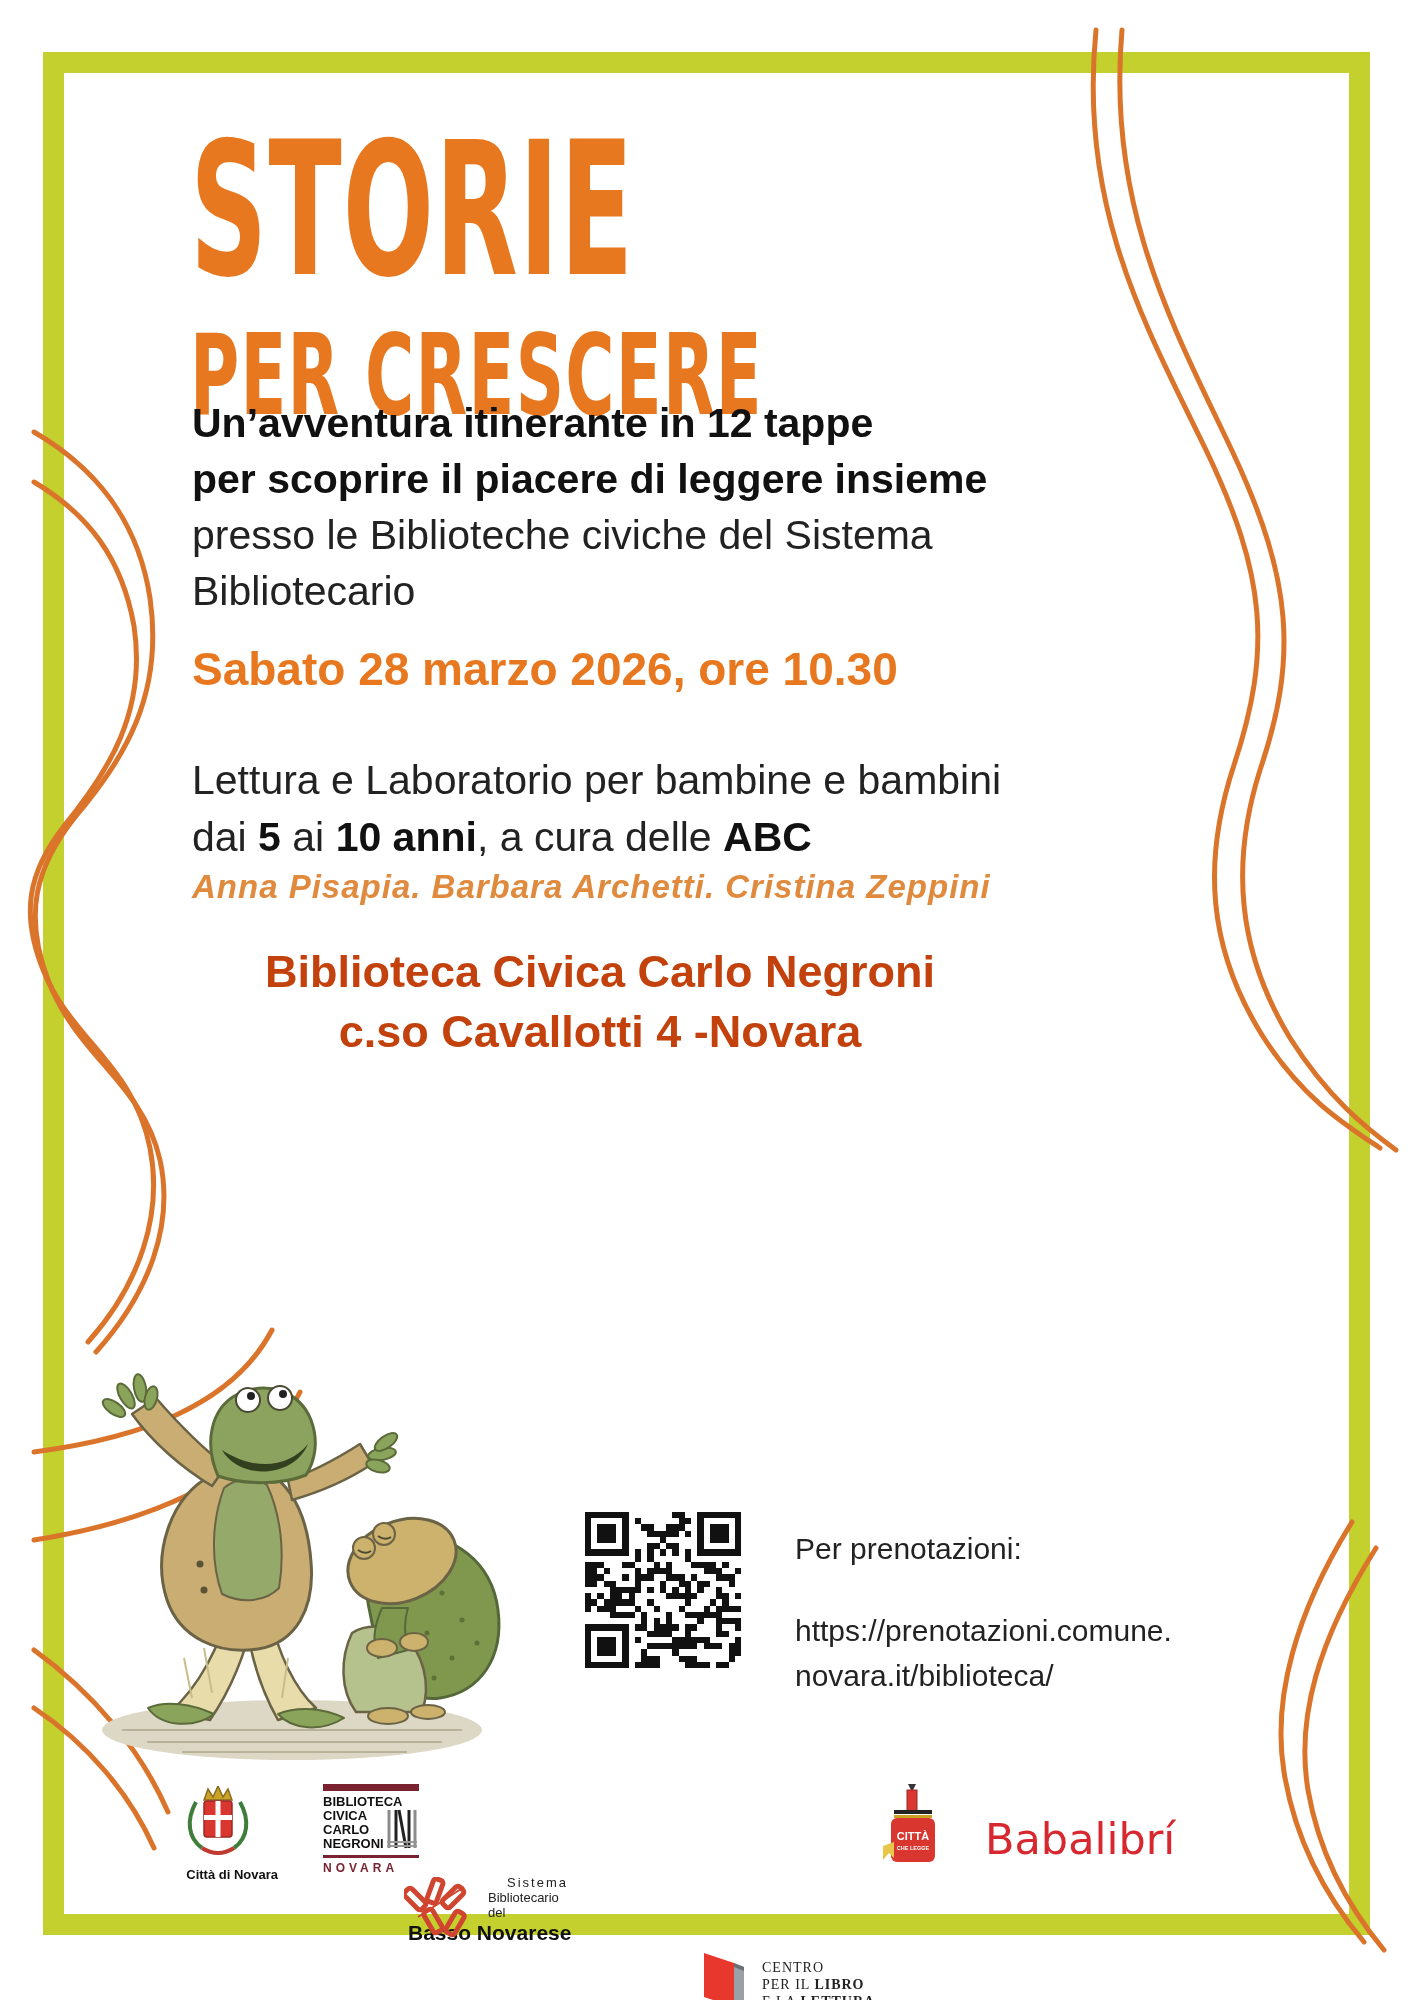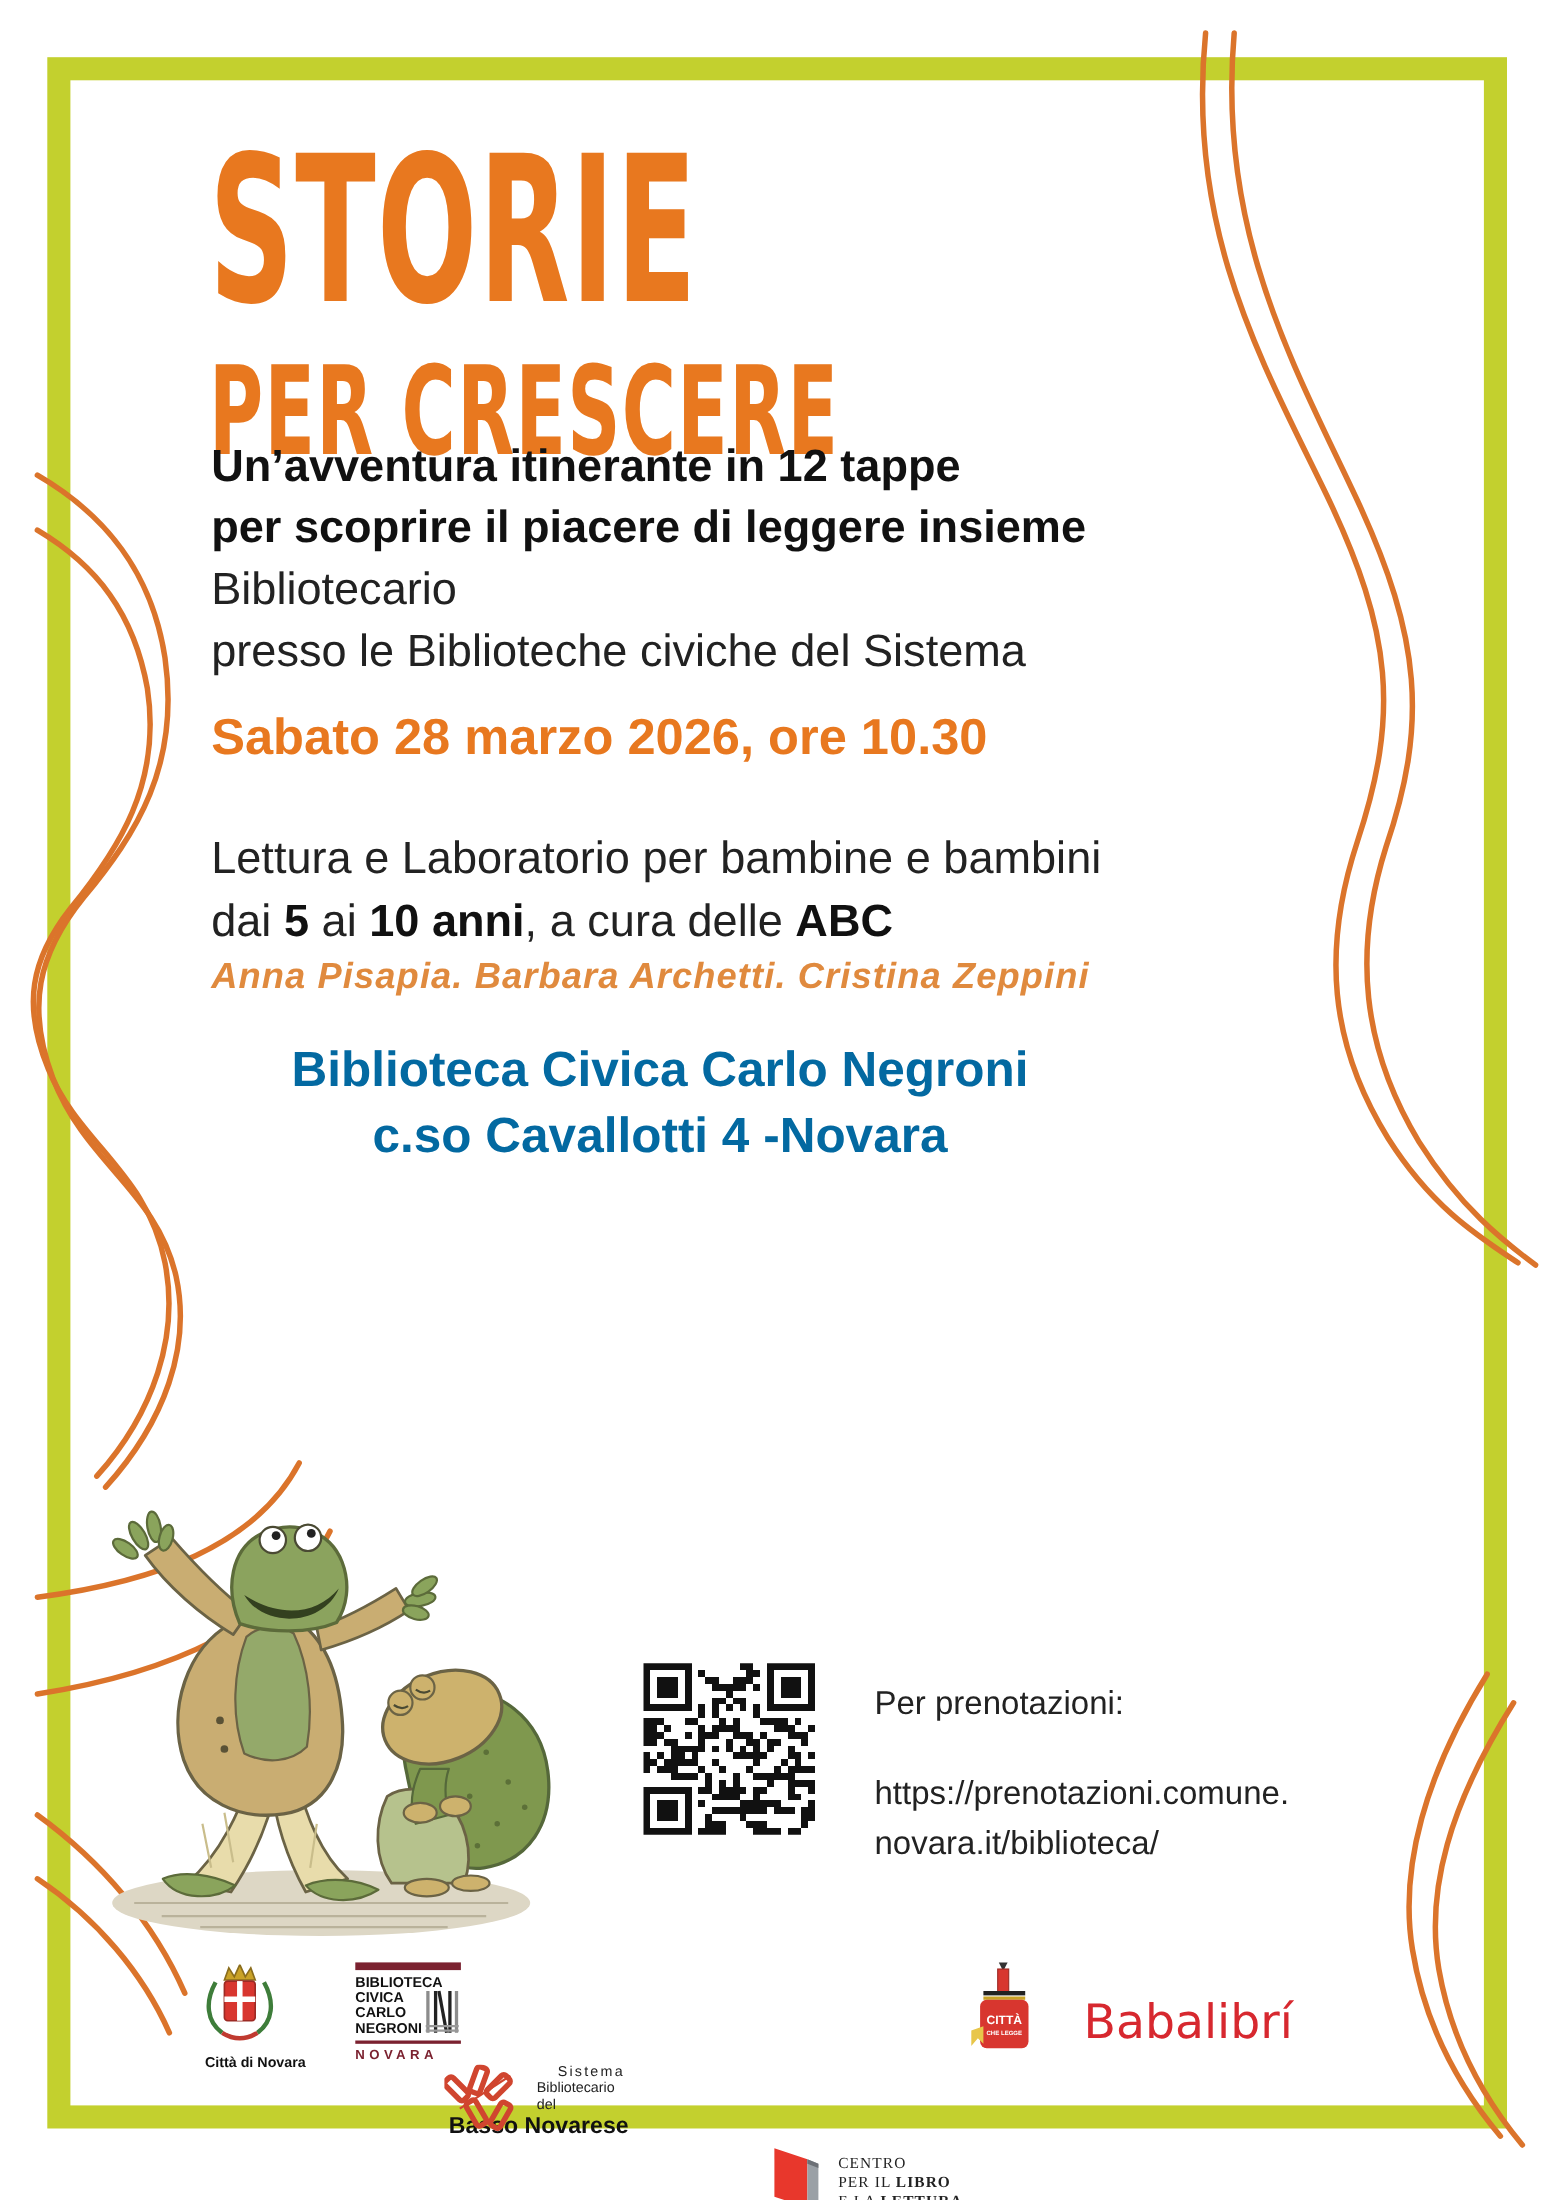--- a/index.html
+++ b/index.html
@@ -25,21 +25,21 @@
   
   .date-line{position:absolute;left:192px;top:642px;z-index:4;font-size:46px;font-weight:700;
              color:var(--accent-orange,#E8781F);white-space:nowrap;}
   
   .activity{position:absolute;left:192px;top:752px;z-index:4;font-size:41px;line-height:57px;color:#222;}
   .activity .b{font-weight:700;color:#111;}
   .curators{position:absolute;left:192px;top:868px;z-index:4;font-size:33px;font-style:italic;
             font-weight:700;letter-spacing:1px;color:var(--names-orange,#E08A3E);white-space:nowrap;}
   
   .venue{position:absolute;left:65px;top:942px;width:1070px;text-align:center;z-index:4;
-         font-size:45px;font-weight:700;line-height:60px;color:#0369a1;}
+         font-size:45px;font-weight:700;line-height:60px;color:#c2410c;}
   
   .note{position:absolute;left:450px;top:1385px;z-index:4;font-size:27px;line-height:40px;color:#222;}
   
   .qr{position:absolute;left:585px;top:1512px;z-index:4;width:156px;height:156px;}
   .booking-label{position:absolute;left:795px;top:1532px;z-index:4;font-size:30px;color:#222;}
   .booking-url{position:absolute;left:795px;top:1608px;z-index:4;font-size:30px;line-height:45px;color:#222;}
   
   .frogs{position:absolute;left:52px;top:1358px;z-index:3;}
   
   .footer{position:absolute;left:0;top:1778px;width:1414px;height:120px;z-index:4;}
@@ -88,22 +88,22 @@
   </svg>
 
   <div class="title-block">
     <div><span class="title-1">STORIE</span></div>
     <div><span class="title-2">PER CRESCERE</span></div>
   </div>
 
   <div class="intro">
     <div class="b">Un’avventura itinerante in 12 tappe</div>
     <div class="b">per scoprire il piacere di leggere insieme</div>
+    <div class="r">presso le Biblioteche civiche del Sistema</div>
     <div class="r">Bibliotecario</div>
-    <div class="r">presso le Biblioteche civiche del Sistema</div>
   </div>
 
   <div class="date-line">Sabato 28 marzo 2026, ore 10.30</div>
 
   <div class="activity">
     <div>Lettura e Laboratorio per bambine e bambini</div>
     <div><span>dai </span><span class="b">5</span><span> ai </span><span class="b">10 anni</span><span>, a cura delle </span><span class="b">ABC</span></div>
   </div>
   <div class="curators">Anna Pisapia. Barbara Archetti. Cristina Zeppini</div>
 

